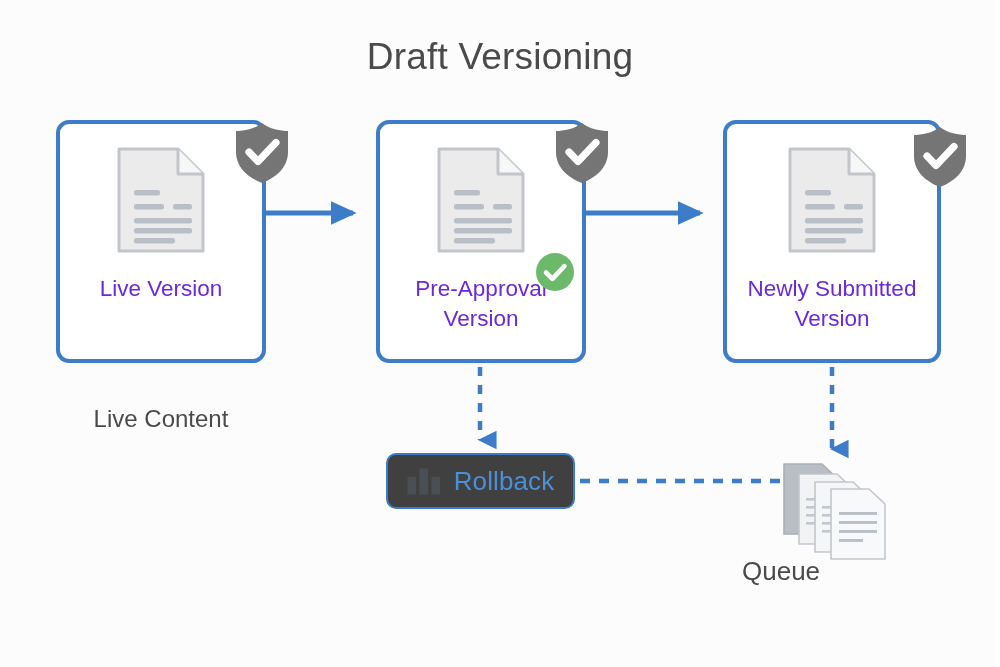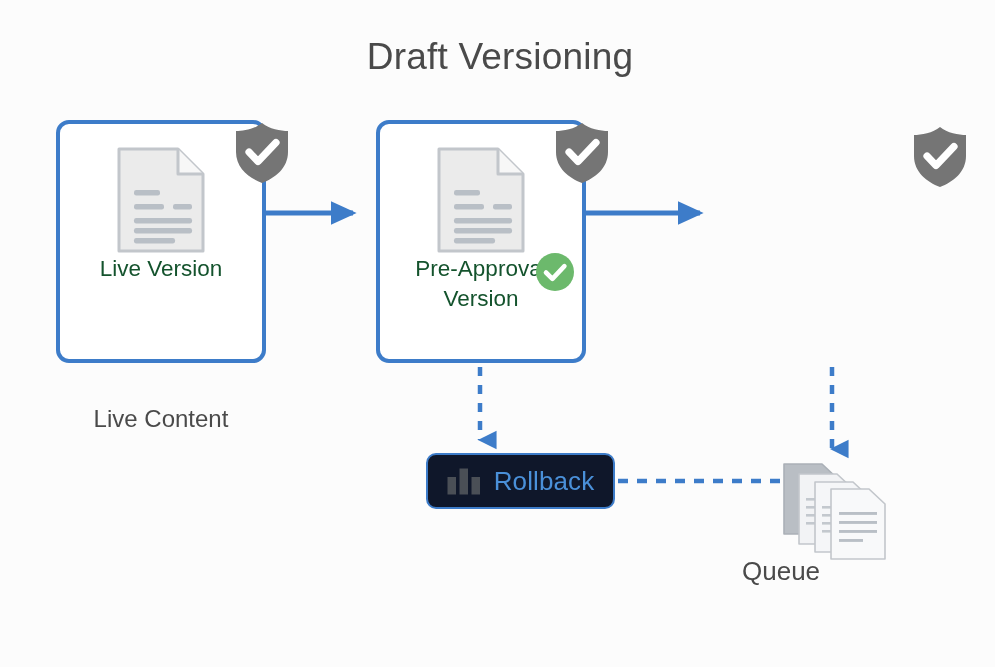--- a/index.html
+++ b/index.html
@@ -46,25 +46,25 @@
     right: 0;
     top: 0;
     bottom: 0;
     display: flex;
     flex-direction: column;
     align-items: center;
     justify-content: flex-start;
     padding-top: 22px;
   }
   .card-label {
-    margin-top: 0;
+    margin-top: 20px;
     width: 100%;
     text-align: center;
     font-size: 22.5px;
-    color: #14532d;
+    color: #6d28d9;
     line-height: 1.32;
     font-weight: 400;
   }
 
   
   .doc-icon { display: block; }
 
   
   .shield-badge {
     position: absolute;
@@ -101,27 +101,26 @@
   
   .rollback-btn {
     position: absolute;
     left: 386px;
     top: 453px;
     width: 189px;
     height: 56px;
     box-sizing: border-box;
     border: 2.5px solid #3d7cc9;
     border-radius: 10px;
-    background: #0f172a;
+    background: #404040;
     display: flex;
     align-items: center;
     justify-content: center;
     gap: 13px;
     cursor: pointer;
-    margin-left: 40px;
   }
   .rollback-label {
     font-size: 26px;
     color: #4a90d9;
     font-weight: 400;
     letter-spacing: 0.1px;
   }
   .bars-icon { display: block; }
 
   
@@ -229,20 +228,37 @@
   <svg class="shield-badge" style="left:553px; top:122px;" viewBox="0 0 58 62" xmlns="http://www.w3.org/2000/svg">
     <path d="M29 1 C22 7 10 9 3 9 V30 C3 46 16 56 29 61 C42 56 55 46 55 30 V9 C48 9 36 7 29 1 Z" fill="#757575"></path>
     <path d="M16 30 L25 39.5 L43 20.5" fill="none" stroke="#ffffff" stroke-width="7.2" stroke-linecap="round" stroke-linejoin="round"></path>
   </svg>
 
   <svg class="approved-badge" style="left:535px; top:252px;" viewBox="0 0 40 40" xmlns="http://www.w3.org/2000/svg">
     <circle cx="20" cy="20" r="19" fill="#6cb96c"></circle>
     <path d="M11 20.5 L17.4 26.8 L29.4 14.2" fill="none" stroke="#ffffff" stroke-width="4.6" stroke-linecap="round" stroke-linejoin="round"></path>
   </svg>
 
+  <div class="card" style="left:723px; top:120px; width:218px; height:243px;">
+    <div class="card-inner">
+      <svg class="doc-icon" width="90" height="108" viewBox="0 0 90 108" xmlns="http://www.w3.org/2000/svg">
+        <path d="M3 3 H62 L87 28 V105 H3 Z" fill="#ebebeb" stroke="#c2c6cb" stroke-width="3" stroke-linejoin="round"></path>
+        <path d="M62 3 L62 28 L87 28" fill="#f7f7f7" stroke="#c2c6cb" stroke-width="3" stroke-linejoin="round"></path>
+        <g fill="#b9bfc6">
+          <rect x="18" y="44" width="26" height="5.5" rx="2.2"></rect>
+          <rect x="18" y="58" width="30" height="5.5" rx="2.2"></rect>
+          <rect x="57" y="58" width="19" height="5.5" rx="2.2"></rect>
+          <rect x="18" y="72" width="58" height="5.5" rx="2.2"></rect>
+          <rect x="18" y="82" width="58" height="5.5" rx="2.2"></rect>
+          <rect x="18" y="92" width="41" height="5.5" rx="2.2"></rect>
+        </g>
+      </svg>
+      <div class="card-label">Newly Submitted Version</div>
+    </div>
+  </div>
 
   <svg class="shield-badge" style="left:911px; top:126px;" viewBox="0 0 58 62" xmlns="http://www.w3.org/2000/svg">
     <path d="M29 1 C22 7 10 9 3 9 V30 C3 46 16 56 29 61 C42 56 55 46 55 30 V9 C48 9 36 7 29 1 Z" fill="#757575"></path>
     <path d="M16 30 L25 39.5 L43 20.5" fill="none" stroke="#ffffff" stroke-width="7.2" stroke-linecap="round" stroke-linejoin="round"></path>
   </svg>
 
   <div class="rollback-btn">
     <svg class="bars-icon" width="34" height="27" viewBox="0 0 34 27" xmlns="http://www.w3.org/2000/svg">
       <rect x="0.5" y="9" width="8.5" height="17.5" fill="#4a4f56"></rect>
       <rect x="12.5" y="0.5" width="8.5" height="26" fill="#4a4f56"></rect>

